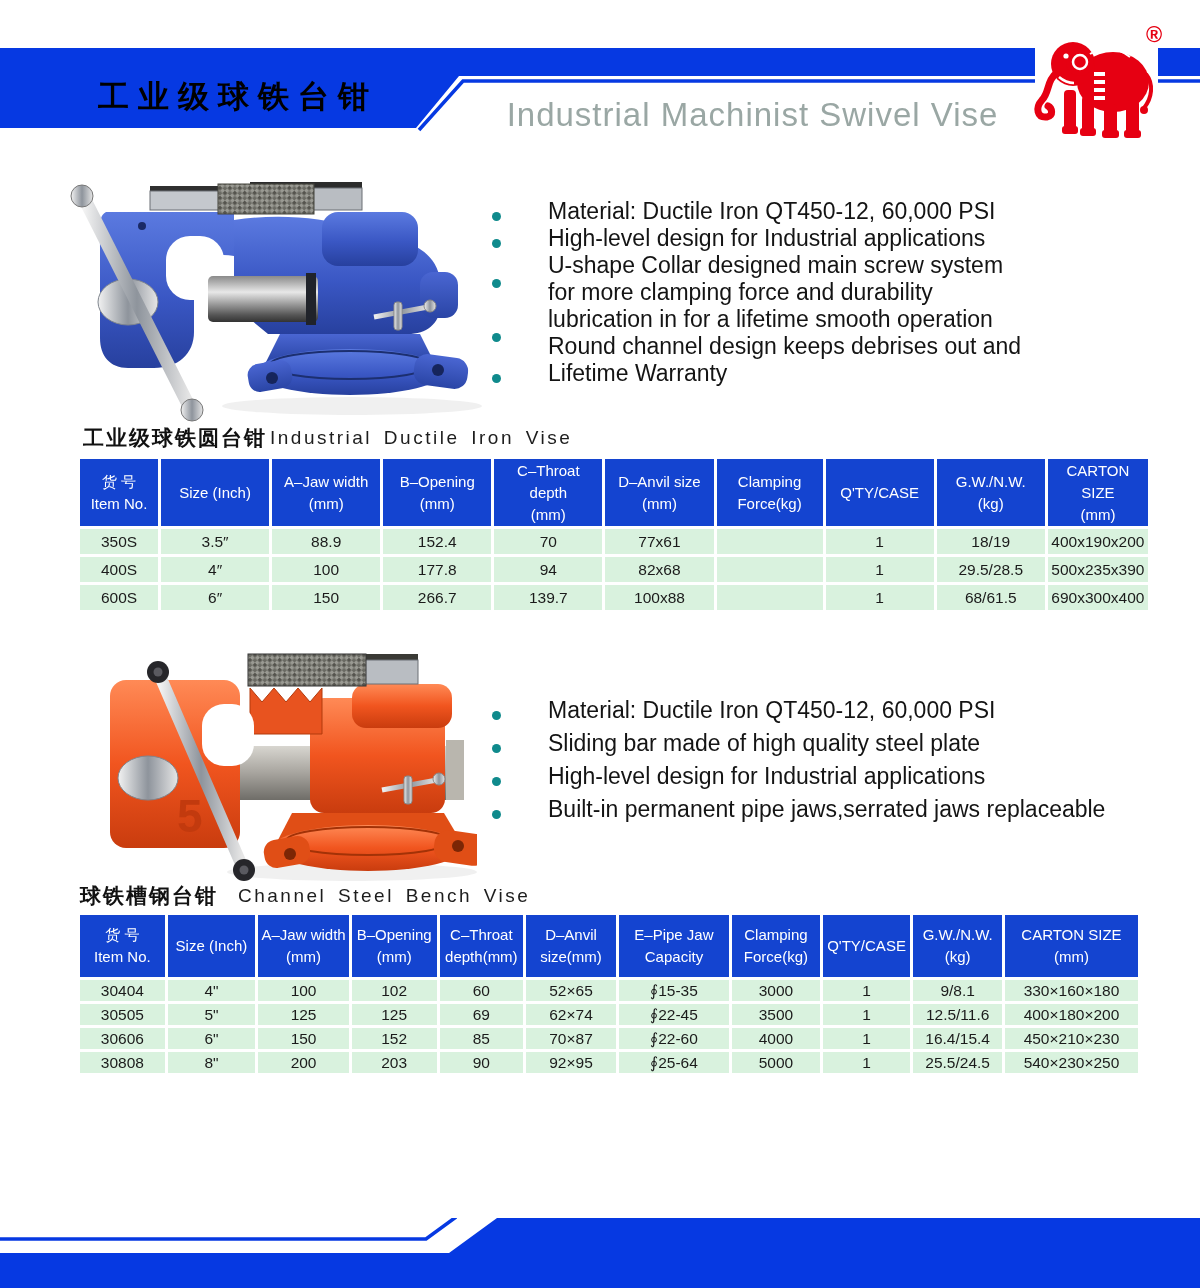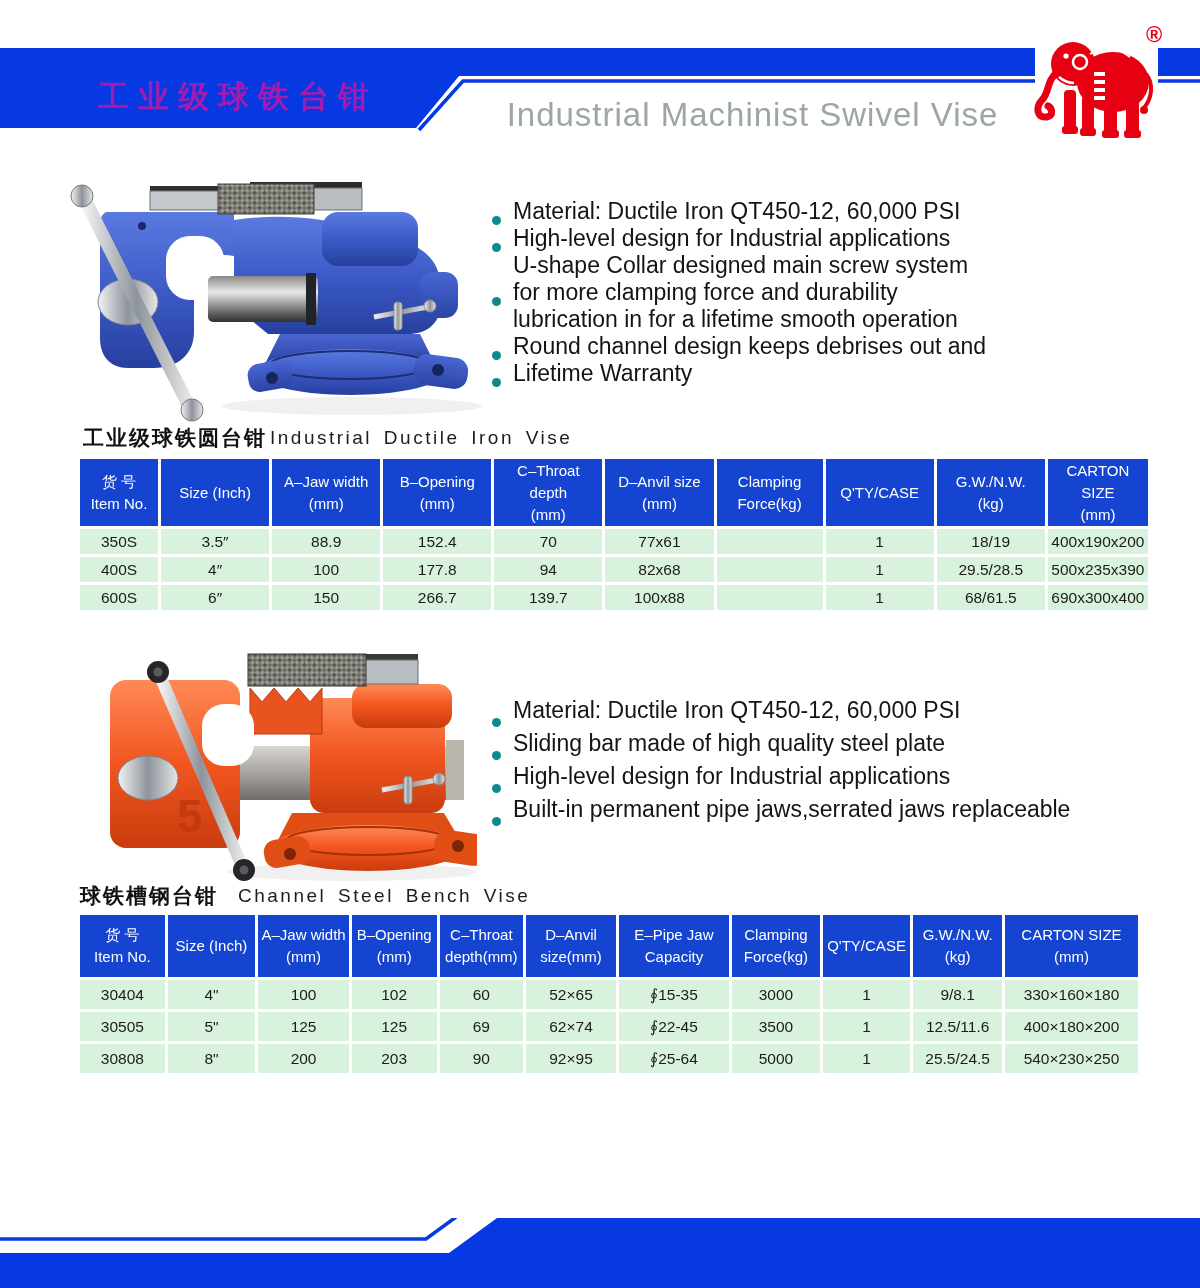--- a/index.html
+++ b/index.html
@@ -5,32 +5,32 @@
   :root{
     --band:#0639e2; --thblue:#1444d0; --green:#d9f2de; --teal:#0f8a8c;
     --gray-title:#9aa7a4; --ink:#1b1b1b; --red:#e60012;
   }
   html,body{margin:0;padding:0;background:#fff;}
   body{font-family:"Liberation Sans","DejaVu Sans",sans-serif;color:var(--ink);}
   .page{position:relative;width:1200px;height:1288px;background:#fff;overflow:hidden;}
   .abs{position:absolute;}
 
   
-  .title-cn{left:98px;top:76px;font-size:31px;font-weight:bold;color:#a21caf;letter-spacing:9px;}
+  .title-cn{left:98px;top:76px;font-size:31px;font-weight:bold;color:#000000;letter-spacing:9px;}
   .title-en{left:500px;top:96px;width:505px;text-align:center;font-size:33px;font-weight:normal;
             color:var(--gray-title);letter-spacing:1px;white-space:nowrap;}
   .regmark{left:1146px;top:22px;font-size:22px;color:var(--red);font-weight:bold;}
 
   
   .seclabel-cn{font-size:21px;font-weight:bold;color:#111;letter-spacing:2px;}
   .seclabel-en{font-size:19px;color:#1d1d1d;letter-spacing:2.5px;word-spacing:4px;}
 
   
   .bullets{display:flex;flex-direction:column;}
-  .brow{display:flex;align-items:flex-end;}
+  .brow{display:flex;align-items:center;gap:35px;}
   .bdot{flex:0 0 9px;width:9px;height:9px;border-radius:50%;background:var(--teal);margin:9px 12px 0 0;}
   .blines{font-size:23px;color:#141414;}
   .b1 .blines div{line-height:27px;}
   .b2 .blines div{line-height:33px;}
 
   
   table.spec{border-collapse:separate;border-spacing:3px;table-layout:fixed;}
   table.spec th{background:var(--thblue);color:#fff;font-weight:normal;font-size:15px;
                 text-align:center;vertical-align:middle;padding:1px 2px;}
   table.spec th div{line-height:1.45;}
@@ -38,21 +38,21 @@
                 vertical-align:middle;padding:0 2px;overflow:hidden;white-space:nowrap;}
   .t1{left:77px;top:456px;width:1074px;}
   .t1 th{height:52px;}
   .t1 td{height:25px;}
   .t1 th:nth-child(1){width:7.4%}.t1 th:nth-child(2){width:10.4%}.t1 th:nth-child(3){width:10.4%}
   .t1 th:nth-child(4){width:10.4%}.t1 th:nth-child(5){width:10.4%}.t1 th:nth-child(6){width:10.4%}
   .t1 th:nth-child(7){width:10.2%}.t1 th:nth-child(8){width:10.4%}.t1 th:nth-child(9){width:10.4%}
   .t1 th:nth-child(10){width:9.6%}
   .t2{left:77px;top:912px;width:1064px;}
   .t2 th{height:60px;}
-  .t2 td{height:29px;}
+  .t2 td{height:21px;}
   .t2 th:nth-child(1){width:8.2%}.t2 th:nth-child(2){width:8.5%}.t2 th:nth-child(3){width:8.8%}
   .t2 th:nth-child(4){width:8.2%}.t2 th:nth-child(5){width:8.1%}.t2 th:nth-child(6){width:8.7%}
   .t2 th:nth-child(7){width:10.8%}.t2 th:nth-child(8){width:8.5%}.t2 th:nth-child(9){width:8.5%}
   .t2 th:nth-child(10){width:8.6%}.t2 th:nth-child(11){width:13.1%}
 </style>
 </head>
 <body>
 
 <div class="page">
 
@@ -411,20 +411,33 @@
           <td>125</td>
           <td>69</td>
           <td>62×74</td>
           <td>∮22-45</td>
           <td>3500</td>
           <td>1</td>
           <td>12.5/11.6</td>
           <td>400×180×200</td>
         </tr>
         <tr>
+          <td>30606</td>
+          <td>6"</td>
+          <td>150</td>
+          <td>152</td>
+          <td>85</td>
+          <td>70×87</td>
+          <td>∮22-60</td>
+          <td>4000</td>
+          <td>1</td>
+          <td>16.4/15.4</td>
+          <td>450×210×230</td>
+        </tr>
+        <tr>
           <td>30808</td>
           <td>8"</td>
           <td>200</td>
           <td>203</td>
           <td>90</td>
           <td>92×95</td>
           <td>∮25-64</td>
           <td>5000</td>
           <td>1</td>
           <td>25.5/24.5</td>

